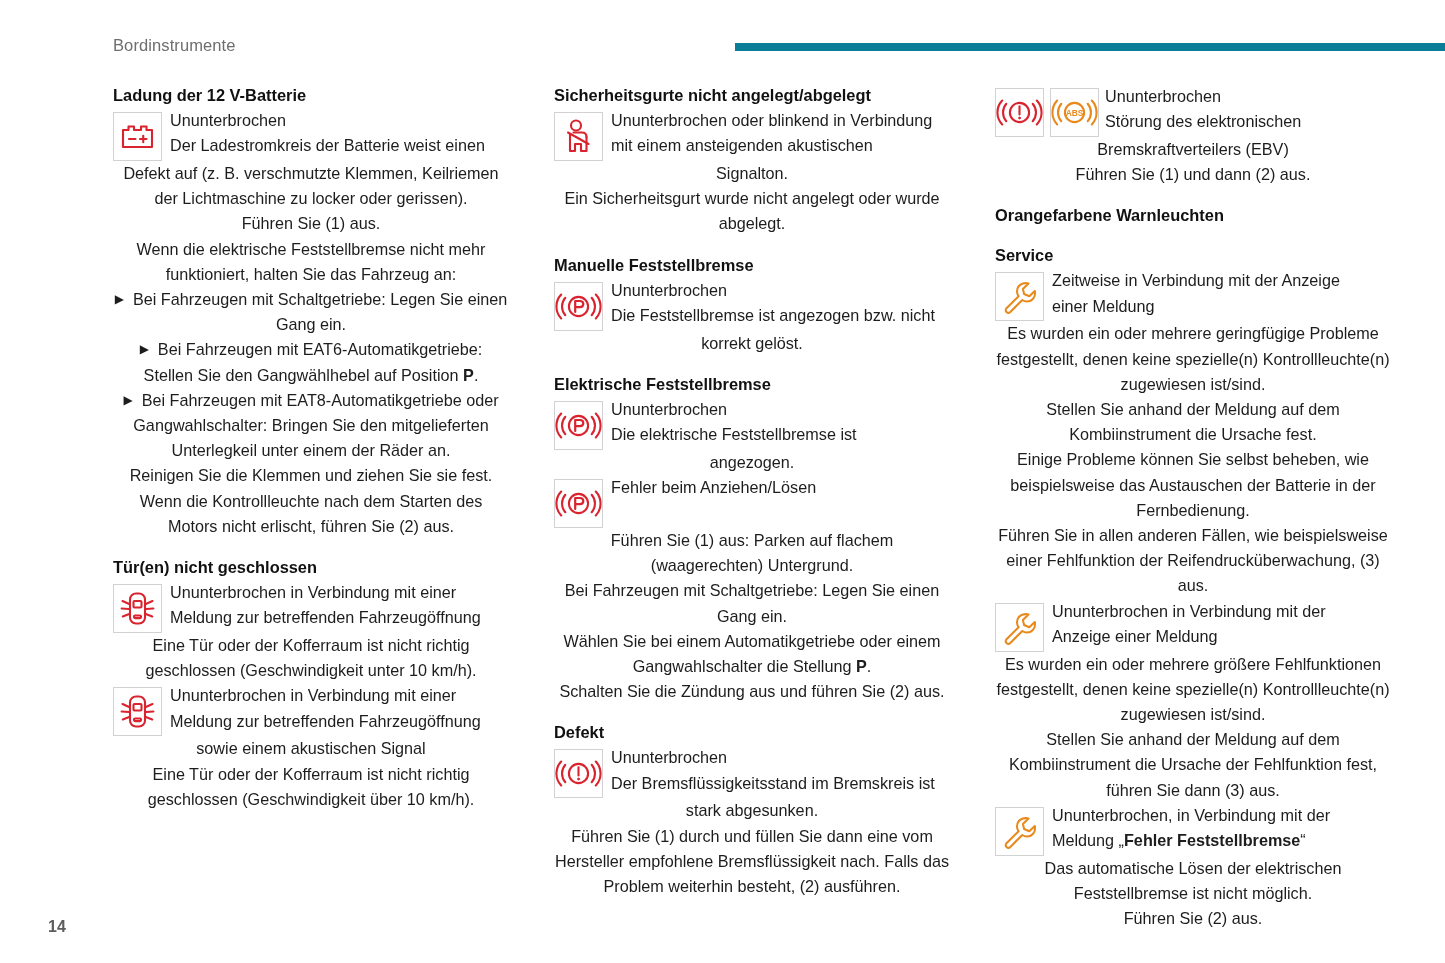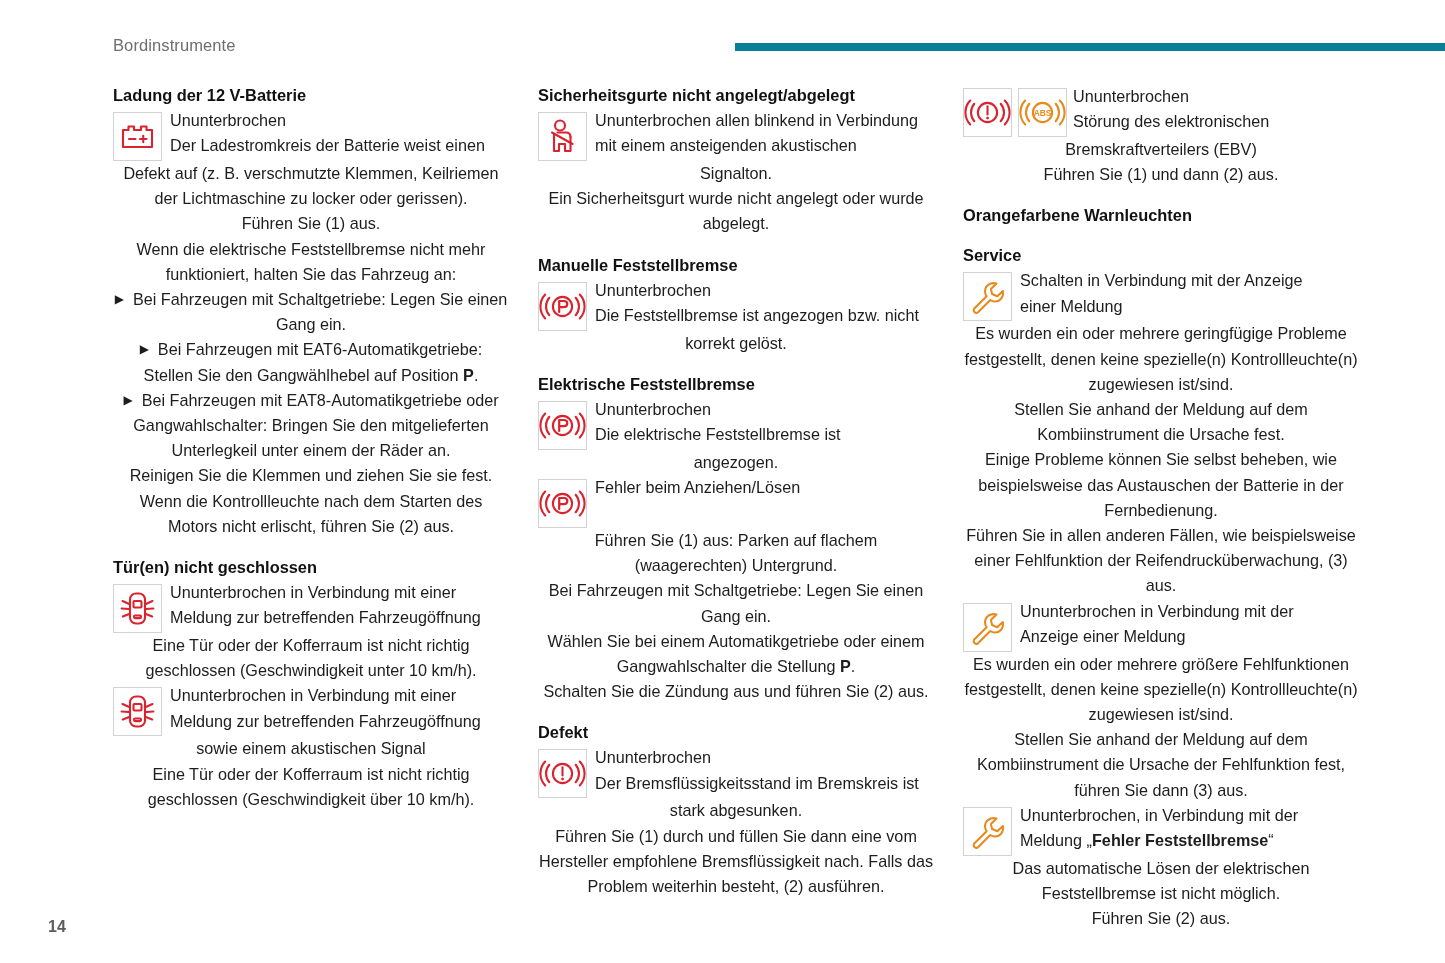--- a/index.html
+++ b/index.html
@@ -42,21 +42,21 @@
     background: #0a7e96;
   }
 
   
   .columns {
     position: absolute;
     top: 84px;
     left: 0;
     width: 1403px;
     display: flex;
-    gap: 0px;
+    gap: 16px;
   }
   .col {
     width: 396px;
     font-size: 16.2px;
     line-height: 25.2px;
     color: #1d1d1d;
   }
   .col-1 { margin-left: 113px; }
   .col-2 { margin-left: 29px; }
   .col-3 { margin-left: 29px; }
@@ -204,21 +204,21 @@
   <div class="col col-2">
       <h2 class="sec">Sicherheitsgurte nicht angelegt/abgelegt</h2>
       <div class="iconblock clearfix">
         <span class="icon-slot"><span class="tile"><svg width="47" height="47" viewBox="0 0 47 47" fill="none" stroke="#d9232e" stroke-width="2.1" stroke-linecap="round" stroke-linejoin="round">
               <circle cx="21" cy="12.5" r="5"></circle>
               <path d="M15 21 L15 38 L20 38 L20 31 L26 31 L26 38 L31.5 38 L31.5 24"></path>
               <path d="M31.5 24 C31.5 21 29.5 19.5 27 19.5 L18.5 19.5"></path>
               <line x1="13" y1="19.5" x2="33.5" y2="31"></line>
             </svg></span></span>
         <div class="itext">
-          <div>Ununterbrochen allen blinkend in Verbindung</div>
+          <div>Ununterbrochen oder blinkend in Verbindung</div>
           <div>mit einem ansteigenden akustischen</div>
         </div>
       </div>
       <p class="body">Signalton.</p>
       <p class="body">Ein Sicherheitsgurt wurde nicht angelegt oder wurde abgelegt.</p>
       <h2 class="sec spaced">Manuelle Feststellbremse</h2>
       <div class="iconblock clearfix">
         <span class="icon-slot"><span class="tile"><svg width="47" height="47" viewBox="0 0 47 47" fill="none" stroke="#d9232e" stroke-width="2.1" stroke-linecap="round" stroke-linejoin="round">
               <circle cx="23.5" cy="23.5" r="9.6"></circle>
               <path d="M20.2 29 L20.2 18 L24.8 18 C27 18 28.3 19.2 28.3 21.1 C28.3 23 27 24.2 24.8 24.2 L20.2 24.2" stroke-width="2.2"></path>
@@ -310,21 +310,21 @@
       </div>
       <p class="body">Bremskraftverteilers (EBV)</p>
       <p class="body">Führen Sie (1) und dann (2) aus.</p>
       <h2 class="sec spaced">Orangefarbene Warnleuchten</h2>
       <h2 class="sec spaced">Service</h2>
       <div class="iconblock clearfix">
         <span class="icon-slot"><span class="tile"><svg width="47" height="47" viewBox="0 0 47 47" fill="none" stroke="#e8891c" stroke-width="2.1" stroke-linecap="round" stroke-linejoin="round">
               <path d="M32.5 10.5 C26.5 9 21 12.5 21 18.5 C21 20.3 21.6 21.9 22.6 23.2 L10.5 35.2 C9.4 36.3 9.4 38 10.5 39 C11.6 40 13.2 40 14.3 39 L26.3 27 C27.6 27.9 29.1 28.4 30.8 28.4 C36.5 28.4 40 23.5 38.8 18 L33.3 23.2 L28.1 21 L26.9 16 Z" stroke-width="2.05"></path>
             </svg></span></span>
         <div class="itext">
-          <div>Schalten in Verbindung mit der Anzeige</div>
+          <div>Zeitweise in Verbindung mit der Anzeige</div>
           <div>einer Meldung</div>
         </div>
       </div>
       <p class="body">Es wurden ein oder mehrere geringfügige Probleme festgestellt, denen keine spezielle(n) Kontrollleuchte(n) zugewiesen ist/sind.</p>
       <p class="body">Stellen Sie anhand der Meldung auf dem Kombiinstrument die Ursache fest.</p>
       <p class="body">Einige Probleme können Sie selbst beheben, wie beispielsweise das Austauschen der Batterie in der Fernbedienung.</p>
       <p class="body">Führen Sie in allen anderen Fällen, wie beispielsweise einer Fehlfunktion der Reifendrucküberwachung, (3) aus.</p>
       <div class="iconblock clearfix">
         <span class="icon-slot"><span class="tile"><svg width="47" height="47" viewBox="0 0 47 47" fill="none" stroke="#e8891c" stroke-width="2.1" stroke-linecap="round" stroke-linejoin="round">
               <path d="M32.5 10.5 C26.5 9 21 12.5 21 18.5 C21 20.3 21.6 21.9 22.6 23.2 L10.5 35.2 C9.4 36.3 9.4 38 10.5 39 C11.6 40 13.2 40 14.3 39 L26.3 27 C27.6 27.9 29.1 28.4 30.8 28.4 C36.5 28.4 40 23.5 38.8 18 L33.3 23.2 L28.1 21 L26.9 16 Z" stroke-width="2.05"></path>

